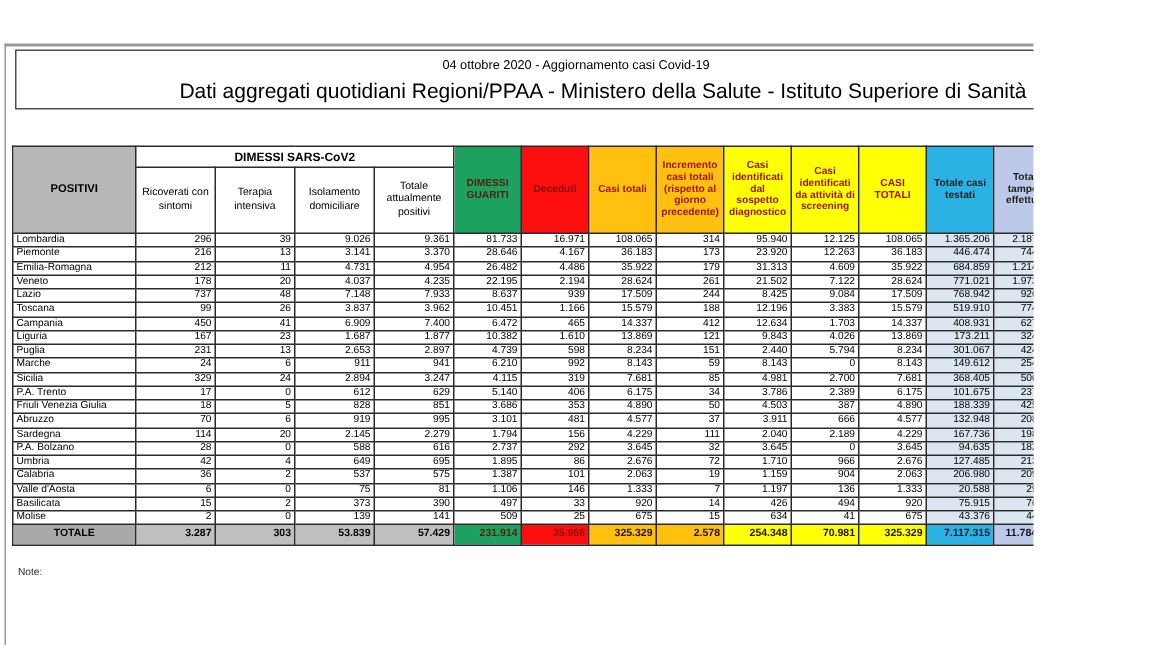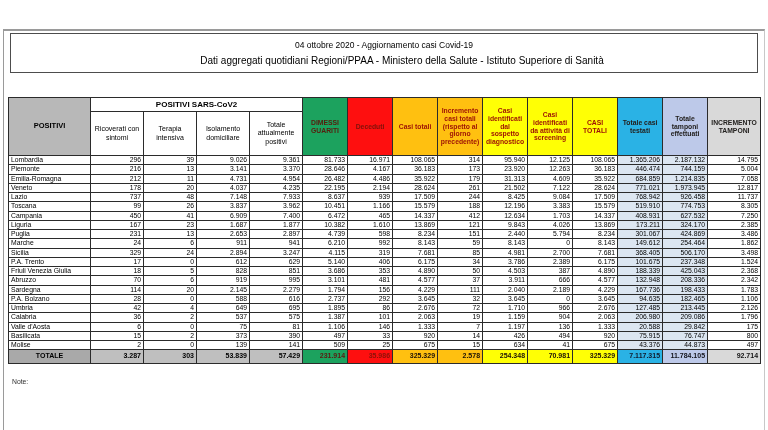--- a/index.html
+++ b/index.html
@@ -1,32 +1,32 @@
 <!DOCTYPE html>
 <html><head>
 <meta charset="utf-8">
 <style>
   * { margin:0; padding:0; box-sizing:border-box; }
   html,body { background:#fff; }
   .page {
-    position:relative; width:768px; height:430px; background:#ffffff;
+    position:relative; width:689px; height:430px; background:#ffffff;
     font-family:"Liberation Sans", sans-serif; color:#000; overflow:hidden;
   }
   .frame {
     position:absolute; left:3px; top:29px; width:762px; height:401px;
     border-top:2px solid #9a9a9a; border-left:1px solid #9a9a9a; border-right:1px solid #c8c8c8;
   }
   .title-box {
     position:absolute; left:10px; top:33px; width:748px; height:40px;
     border:1px solid #4d4d4d; background:#fff;
     display:flex; flex-direction:column; justify-content:space-evenly; align-items:center;
     text-align:center;
   }
   .title-line1 { font-size:8.5px; }
-  .title-line2 { font-size:10px;padding-left:36px; }
+  .title-line2 { font-size:14px;padding-left:36px; }
 
   table.covid {
     position:absolute; left:8px; top:97px; width:752px;
     border-collapse:collapse; table-layout:fixed;
     font-size:6.8px;
   }
   table.covid th, table.covid td {
     border:1px solid #2b2b2b; overflow:hidden; vertical-align:middle;
     line-height:1.15;
   }
@@ -94,21 +94,21 @@
       <col style="width:45px">
         <col style="width:45px">
         <col style="width:45px">
       <col style="width:45px">
         <col style="width:45px">
         <col style="width:53px">
     </colgroup>
     <thead>
       <tr class="grp">
         <th rowspan="2" class="h-regione">POSITIVI</th>
-        <th colspan="4" class="h-positivi">POSITIVI SARS-CoV2</th>
+        <th colspan="4" class="h-positivi">DIMESSI SARS-CoV2</th>
         <th rowspan="2" class="h-green">DIMESSI GUARITI</th>
         <th rowspan="2" class="h-red">Deceduti</th>
         <th rowspan="2" class="h-orange">Casi totali</th>
         <th rowspan="2" class="h-orange">Incremento casi totali (rispetto al giorno precedente)</th>
         <th rowspan="2" class="h-yellow">Casi identificati dal sospetto diagnostico</th>
         <th rowspan="2" class="h-yellow">Casi identificati da attività di screening</th>
         <th rowspan="2" class="h-yellowB">CASI TOTALI</th>
         <th rowspan="2" class="h-blue">Totale casi testati</th>
         <th rowspan="2" class="h-peri">Totale tamponi effettuati</th>
         <th rowspan="2" class="h-ltgray">INCREMENTO TAMPONI</th>

